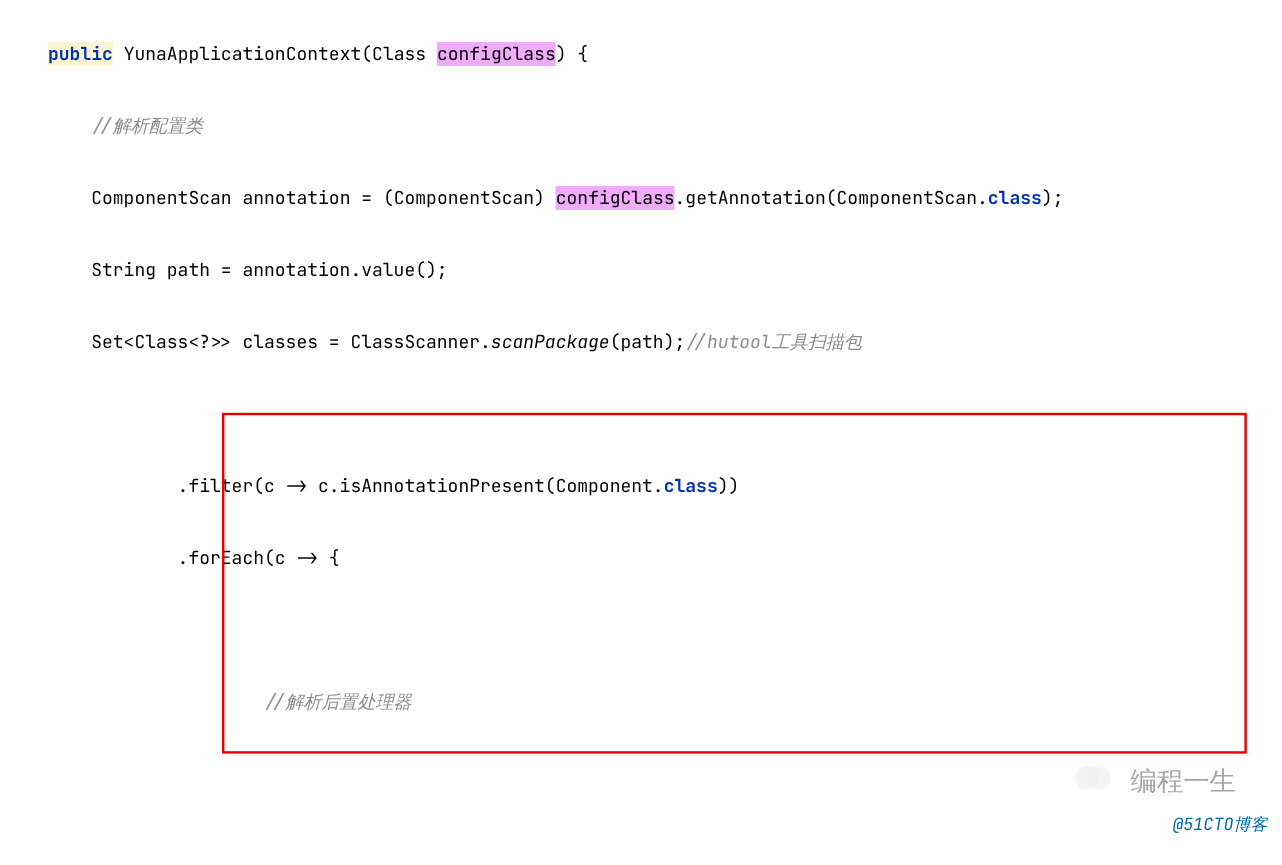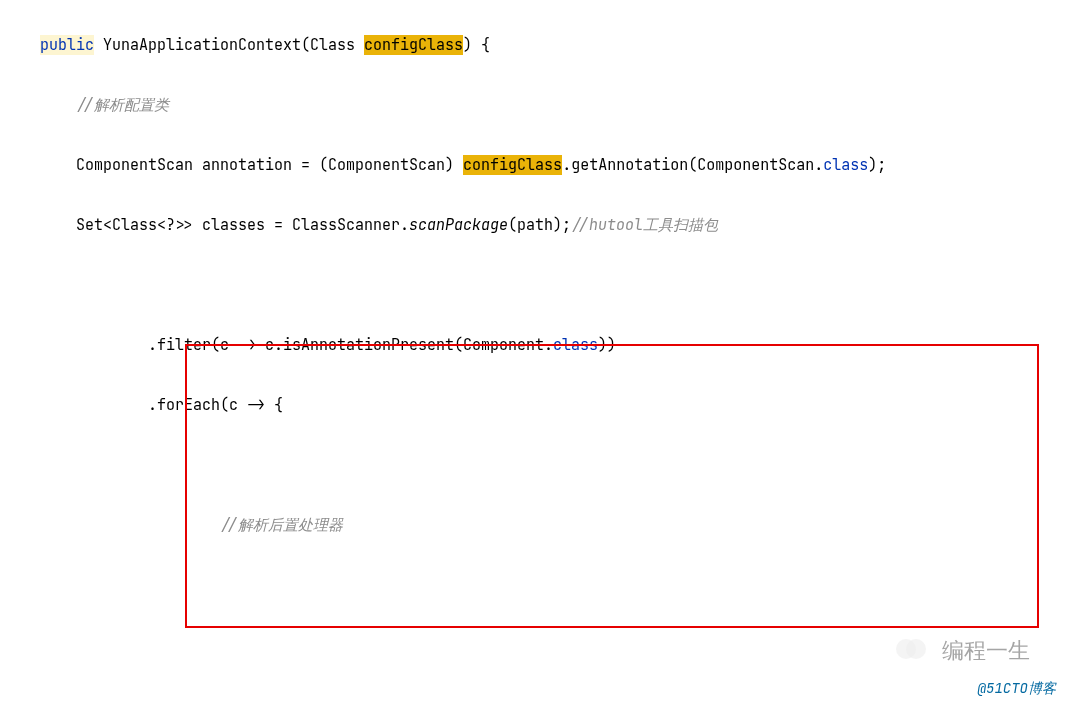--- a/index.html
+++ b/index.html
@@ -17,24 +17,24 @@
   }
   .code-area {
     padding: 0 0 0 40px;
     white-space: pre;
   }
   .line {
     position: relative;
     min-height: 30px;
   }
   
-  .kw { color: #0033b3; font-weight: normal; border-radius: 10px; }
+  .kw { color: #0033b3; font-weight: bold; border-radius: 10px; }
   .comment { color: #8c8c8c; font-style: italic; }
   .static { font-style: italic; }
-  .hl-param { background: #eab308; }
+  .hl-param { background: #f0abfc; }
   .hl-yellow  { background: #fdf5d1; }
   .hl-line-full { background: #ffffe6; display:block; width:100%; }
 
   .red-box {
     border: 2px solid #e60000;
     position: absolute;
     left: 185px;
     top: 344px;
     width: 850px;
     height: 280px;
@@ -73,20 +73,21 @@
   }
   pre { margin:0; font-family: inherit; }
 </style>
 </head>
 <body>
 
 <div class="code-area">
 <pre class="line"><span class="hl-yellow"><span class="kw">public</span></span> <span>YunaApplicationContext</span>(<span>Class</span> <span class="hl-param">configClass</span><span>) {</span></pre>
 <pre class="line">    <span class="comment">//解析配置类</span></pre>
 <pre class="line">    <span>ComponentScan</span> <span>annotation</span><span> = (</span><span>ComponentScan</span><span>) </span><span class="hl-param">configClass</span><span>.getAnnotation(</span><span>ComponentScan</span>.<span class="kw">class</span><span>);</span></pre>
+<pre class="line">    <span>String path = annotation.value();</span></pre>
 <pre class="line">    <span>Set&lt;Class&lt;?&gt;&gt; classes = ClassScanner.</span><span class="static">scanPackage</span><span>(path);</span><span class="comment">//hutool工具扫描包</span></pre>
 <pre class="line"> </pre>
 <pre class="line">            <span>.filter(c -&gt; c.isAnnotationPresent(</span><span>Component</span>.<span class="kw">class</span><span>))</span></pre>
 <pre class="line">            <span>.forEach(c -&gt; {</span></pre>
 <pre class="line"> </pre>
 <pre class="line">                    <span class="comment">//解析后置处理器</span></pre>
 
 
 
 

